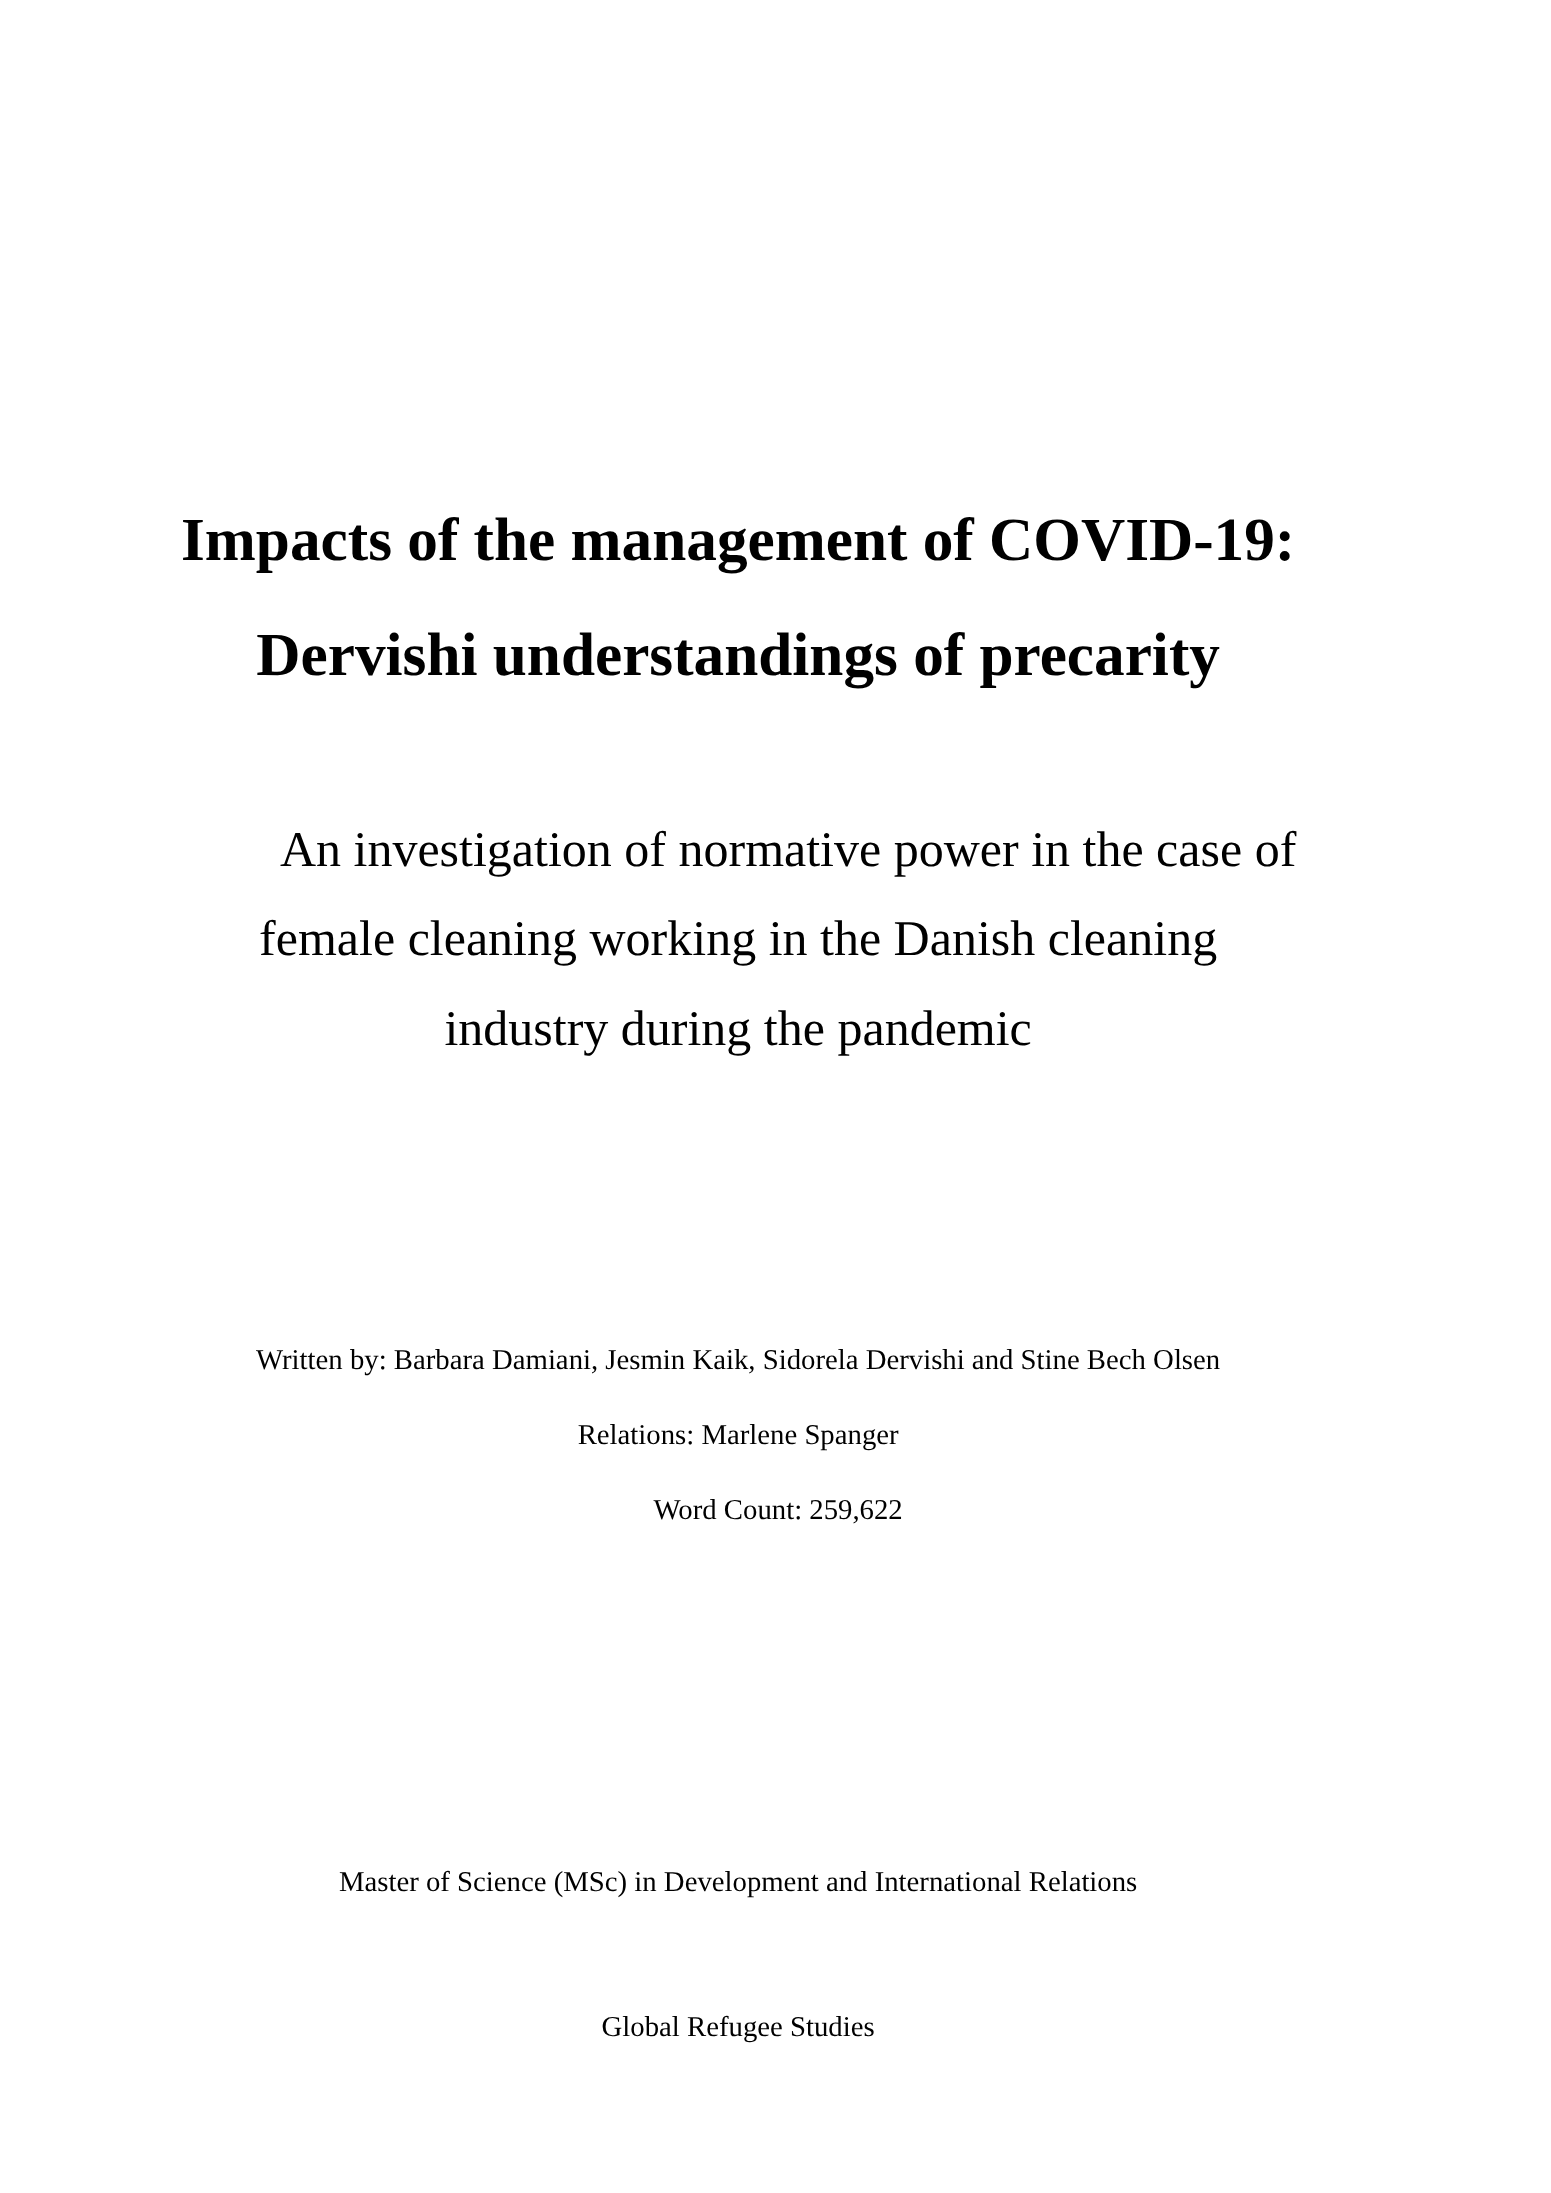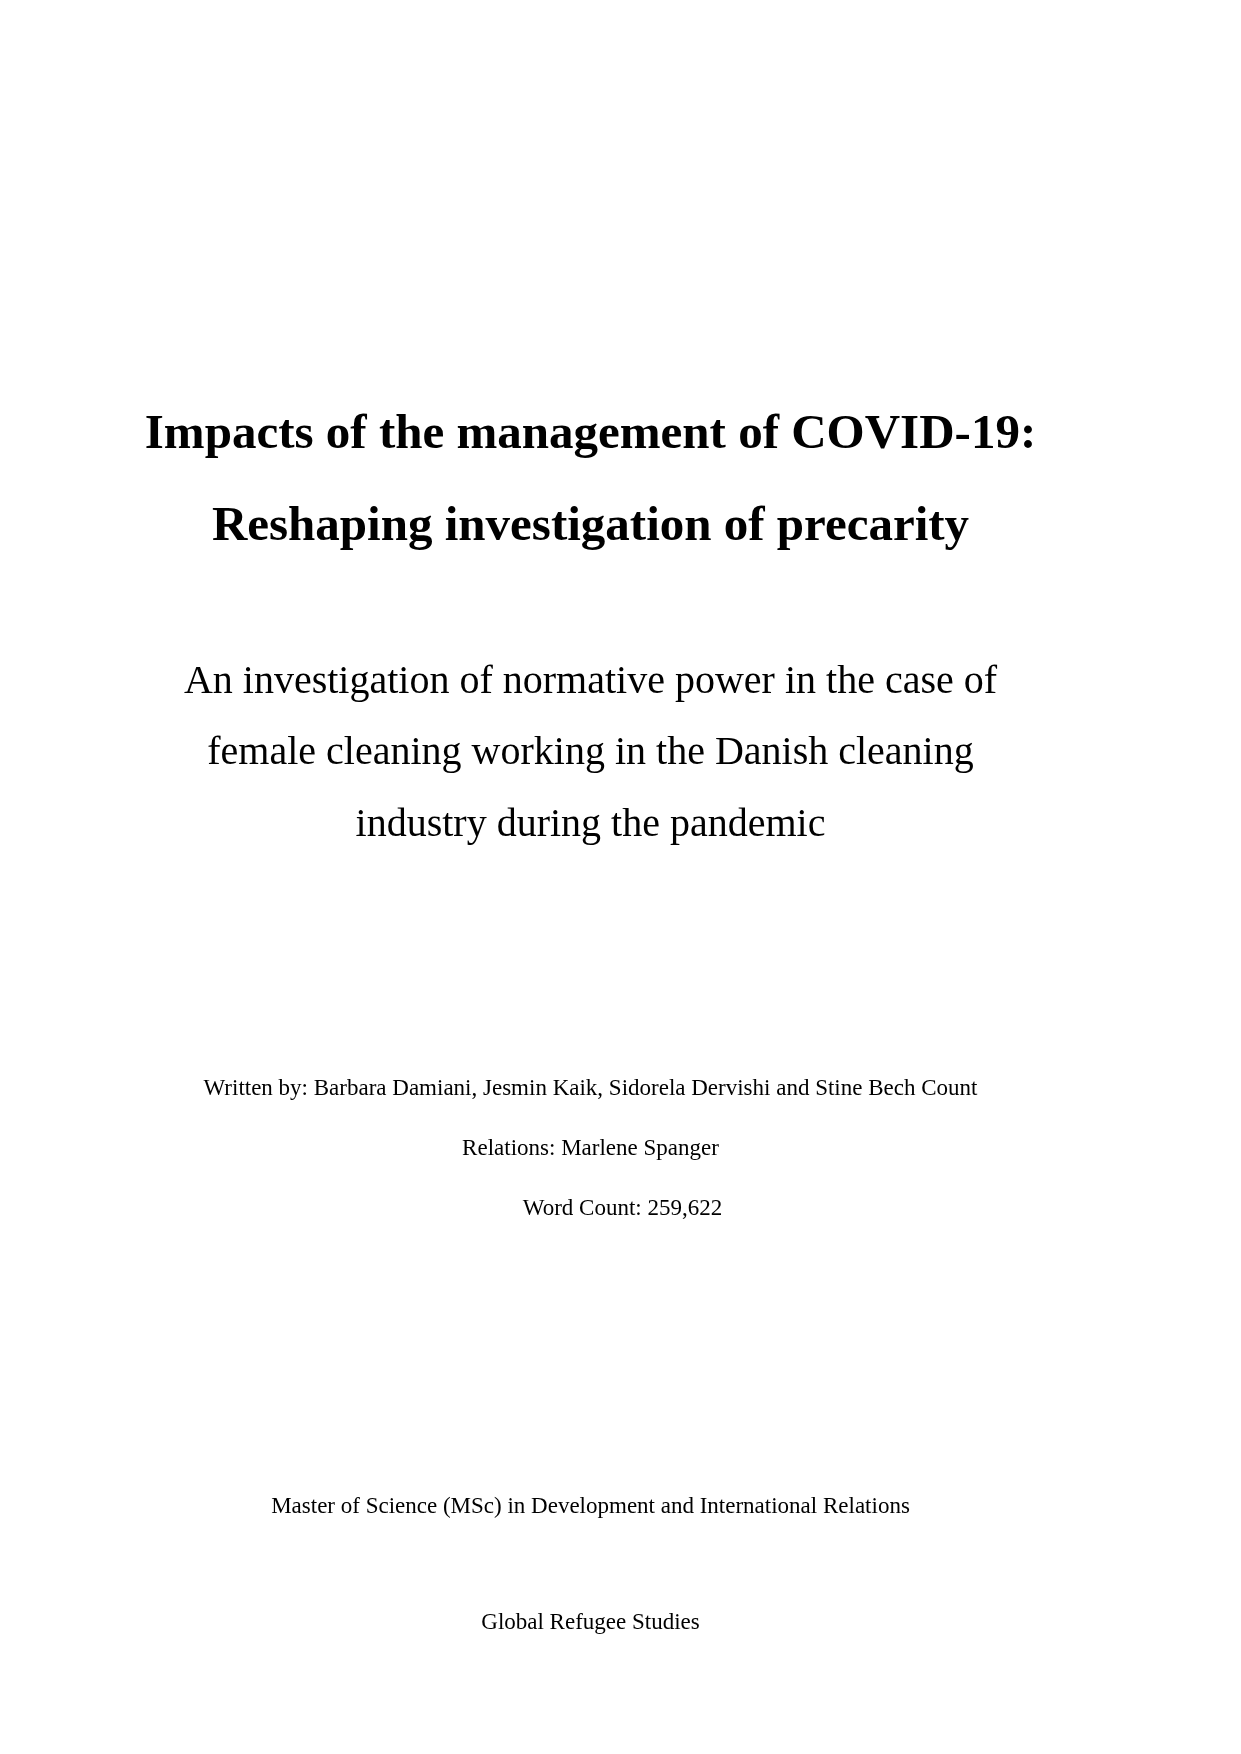--- a/index.html
+++ b/index.html
@@ -35,25 +35,25 @@
     .meta {
       font-size: 23px;
       line-height: 30px;
     }
   </style>
 </head>
 <body>
 
 <div>
   <div class="line title" style="top:402px;">Impacts of the management of COVID-19:</div>
-  <div class="line title" style="top:494px;">Reshaping investigation of precarity</div>
+  <div class="line title" style="top:494px;">Dervishi understandings of precarity</div>
 
-  <div class="line subtitle" style="top:655px;">An investigation of normative power in the case of</div>
+  <div class="line subtitle" style="top:655px;padding-left:40px;">An investigation of normative power in the case of</div>
   <div class="line subtitle" style="top:726px;">female cleaning working in the Danish cleaning</div>
   <div class="line subtitle" style="top:798px;">industry during the pandemic</div>
 
-  <div class="line meta" style="top:1073px;">Written by:  Barbara Damiani, Jesmin Kaik, Sidorela Dervishi and Stine Bech Count</div>
+  <div class="line meta" style="top:1073px;">Written by:  Barbara Damiani, Jesmin Kaik, Sidorela Dervishi and Stine Bech Olsen</div>
   <div class="line meta" style="top:1133px;">Relations: Marlene Spanger</div>
   <div class="line meta" style="top:1193px;padding-left:32px;">Word Count: 259,622</div>
 
   <div class="line meta" style="top:1491px;">Master of Science (MSc) in Development and International Relations</div>
   <div class="line meta" style="top:1607px;">Global Refugee Studies</div>
 </div>
 
 </body></html>

